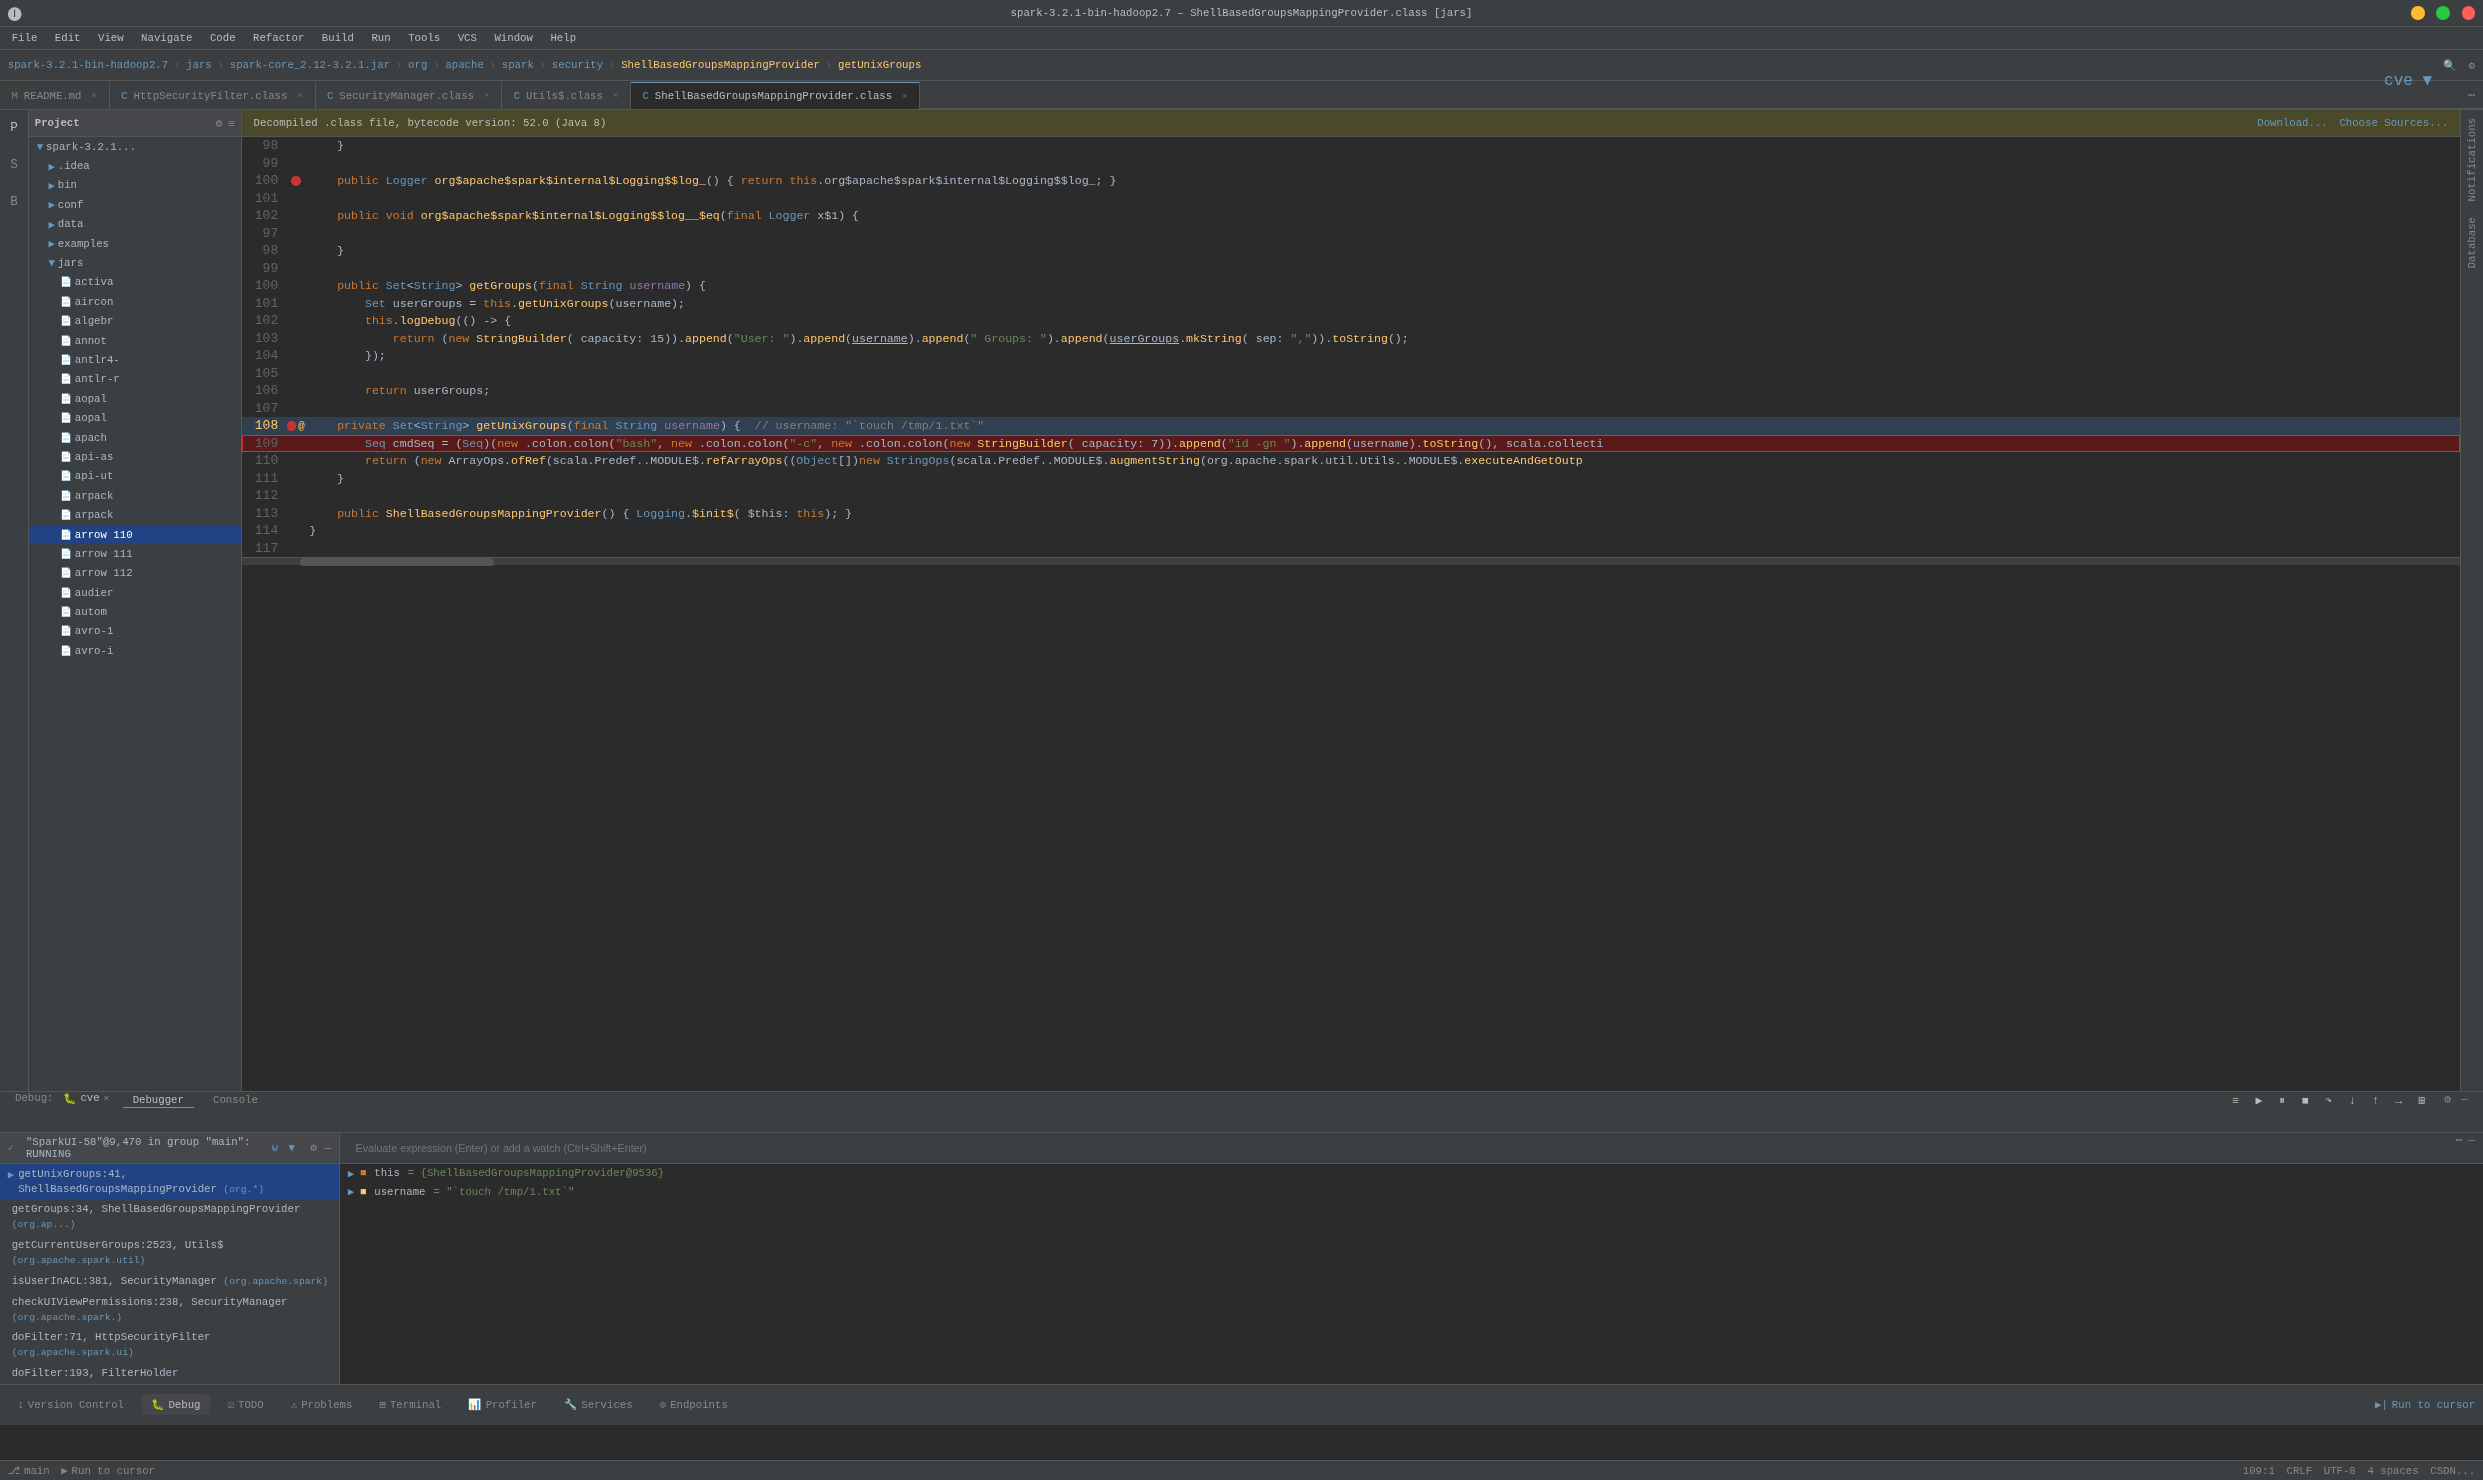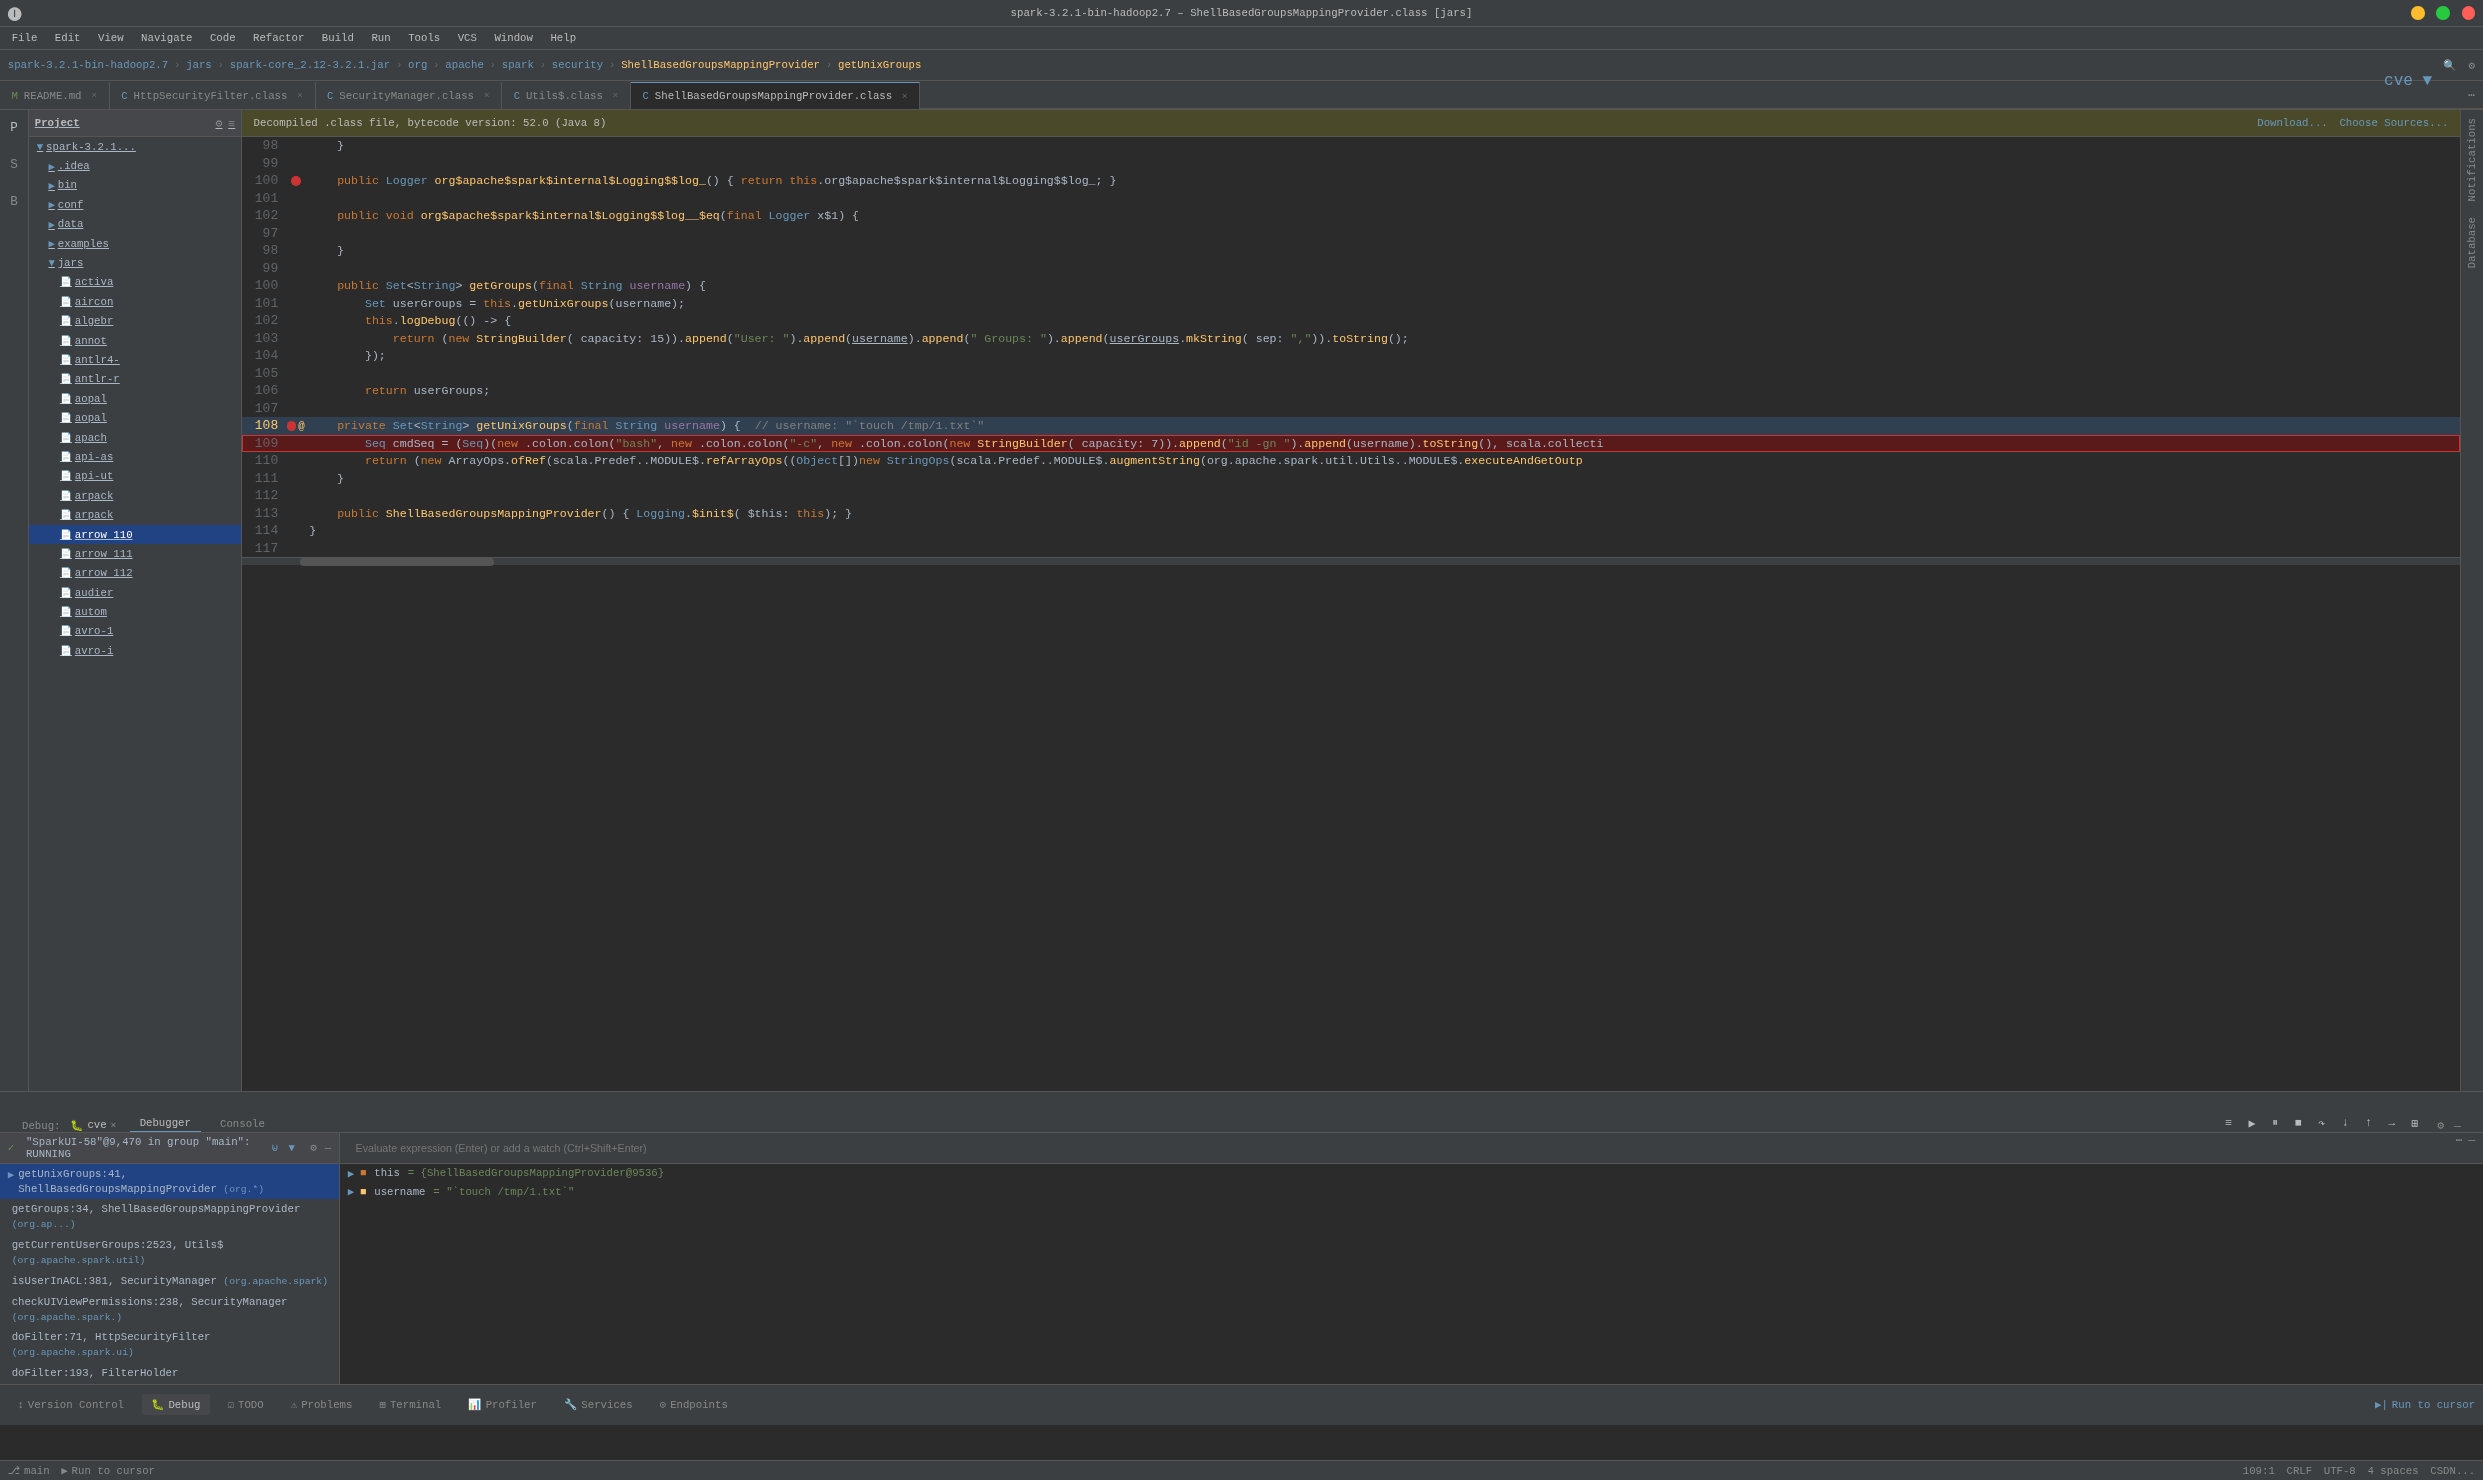--- a/index.html
+++ b/index.html
@@ -128,21 +128,20 @@
       height: calc(100vh - 27px - 23px - 31px - 35px - 29px - 41px - 41px);
     }
 
     
     #sidebar {
       width: 213px;
       background: #3c3f41;
       border-right: 1px solid #555;
       overflow-y: auto;
       flex-shrink: 0;
-      text-decoration: underline;
     }
     .sidebar-item {
       display: flex;
       align-items: center;
       padding: 1.9px 3.9px;
       font-size: 10.7px;
       cursor: pointer;
       height: 19.4px;
     }
     .sidebar-item.selected { background: #214283; color: white; }
@@ -224,22 +223,22 @@
     .fn { color: #ffc66d; }
     .comment { color: #808080; }
     .param { color: #9876aa; }
 
     
     #debug-panel {
       height: 41px;
       background: #3c3f41;
       border-top: 1px solid #555;
       display: flex;
-      align-items: flex-end;
-      padding: 0 22px;
+      align-items: flex-start;
+      padding: 0 15px;
       gap: 5.8px;
       font-size: 10.7px;
       color: #bbbbbb;
     }
     .debug-session {
       display: flex;
       align-items: center;
       gap: 3.9px;
     }
     .debug-close {

